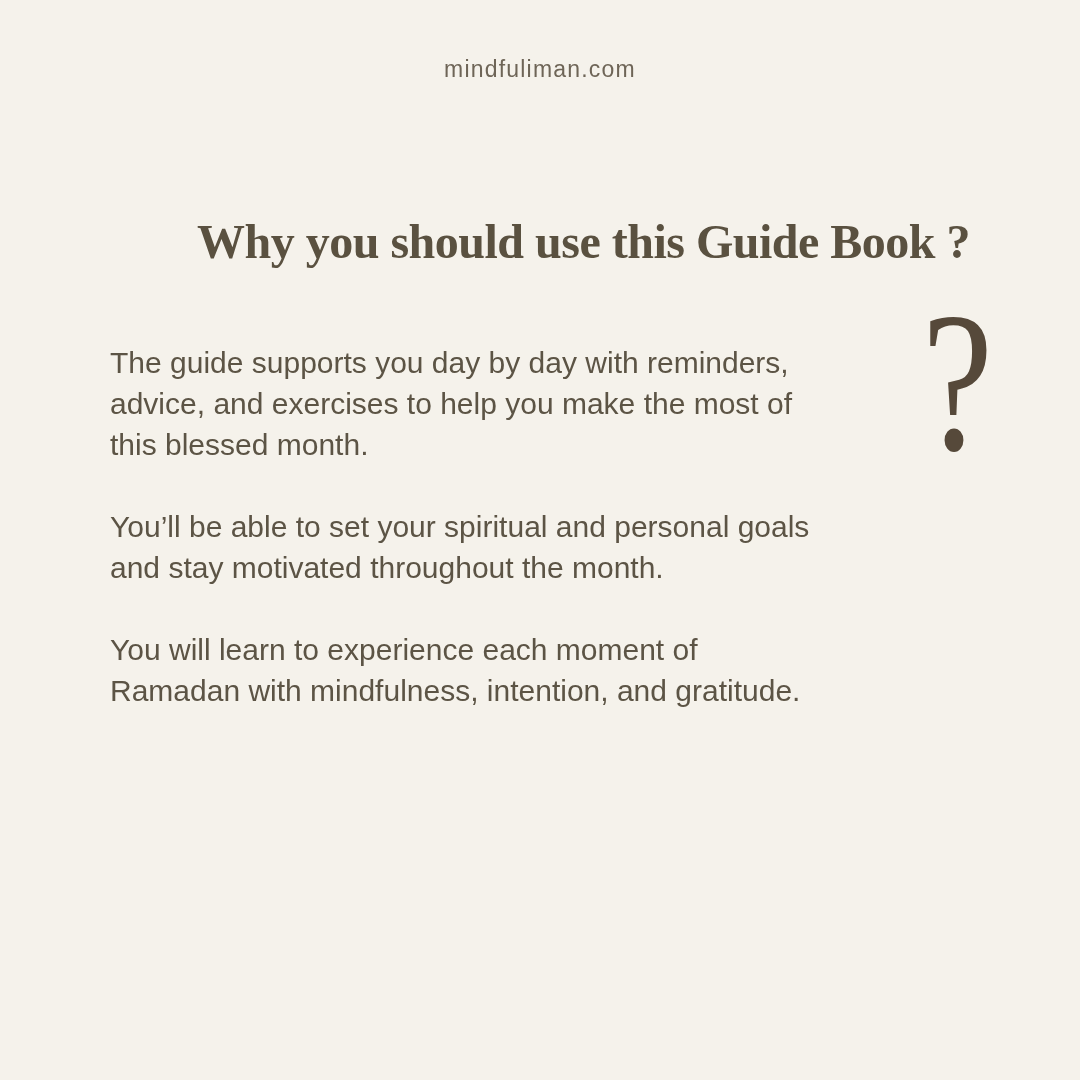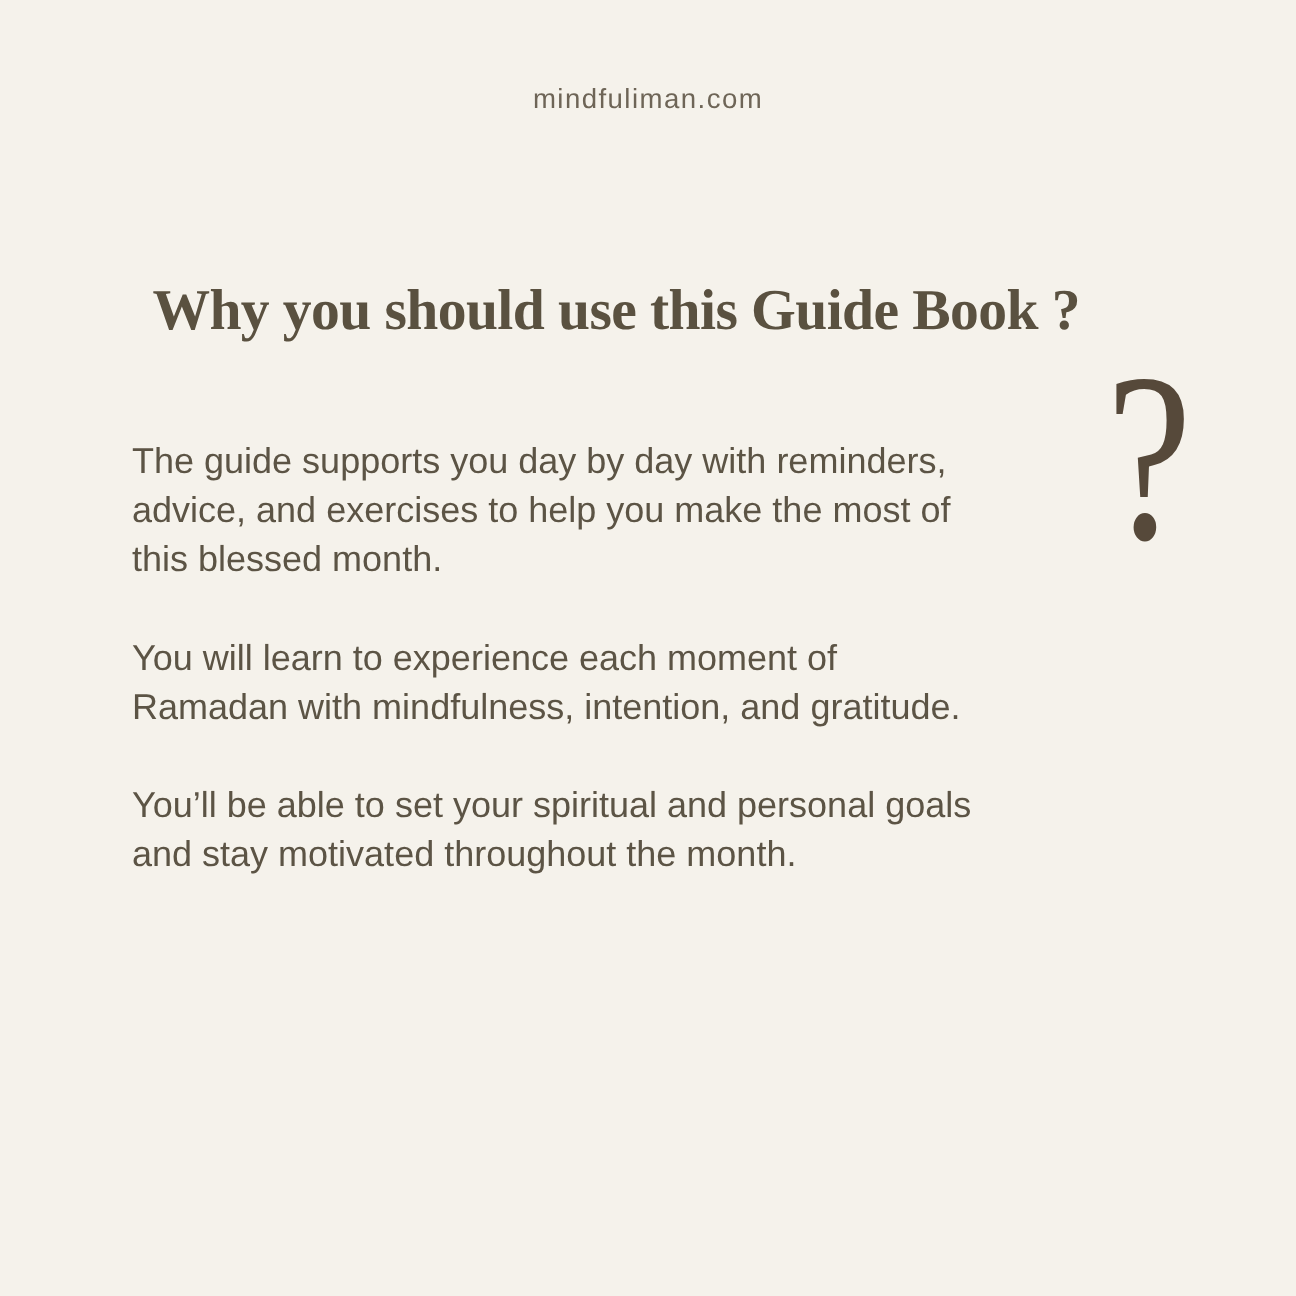--- a/index.html
+++ b/index.html
@@ -9,58 +9,59 @@
   body {
     width: 1080px;
     height: 1080px;
     position: relative;
     background: #f5f2eb;
     font-family: "Liberation Sans", sans-serif;
     overflow: hidden;
   }
   .site-url {
     position: absolute;
-    top: 69px;
+    top: 56px;
     left: 0;
     width: 1080px;
     text-align: center;
     font-size: 23px;
     letter-spacing: 1.2px;
     color: #6e6557;
   }
   .heading {
     position: absolute;
     left: 110px;
     top: 216px;
     width: 860px;
     font-family: "Liberation Serif", serif;
     font-weight: 700;
     font-size: 48px;
     letter-spacing: -0.5px;
     color: #5a5140;
-    margin: 17px;
+    margin: 0;
     line-height: 1.1;
     white-space: nowrap;
+    text-align: right;
   }
   .question-mark {
     position: absolute;
     left: 922px;
     top: 282px;
     font-family: "Liberation Serif", serif;
     font-weight: 400;
     font-size: 200px;
     line-height: 1;
     color: #56493a;
     transform: scaleX(0.8);
     transform-origin: left top;
   }
   .body-copy {
     position: absolute;
     left: 110px;
-    top: 364px;
+    top: 342px;
     width: 810px;
     font-size: 30px;
     line-height: 41px;
     color: #5c5445;
   }
   .body-copy p {
     margin: 0 0 41px 0;
     white-space: pre-line; 
   }
 </style>
@@ -70,17 +71,17 @@
 <div class="site-url">mindfuliman.com</div>
 
 <h1 class="heading">Why you should use this Guide Book ?</h1>
 
 <div class="question-mark">?</div>
 
 <div class="body-copy">
   <p>The guide supports you day by day with reminders,
 advice, and exercises to help you make the most of
 this blessed month.</p>
+  <p>You’ll be able to set your spiritual and personal goals
+and stay motivated throughout the month.</p>
   <p>You will learn to experience each moment of
 Ramadan with mindfulness, intention, and gratitude.</p>
-  <p>You’ll be able to set your spiritual and personal goals
-and stay motivated throughout the month.</p>
 </div>
 
 </body></html>

